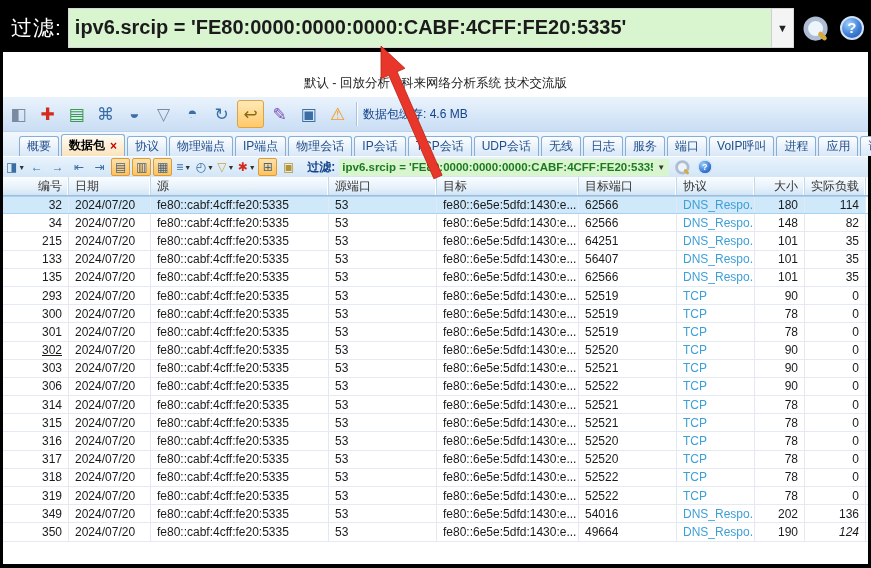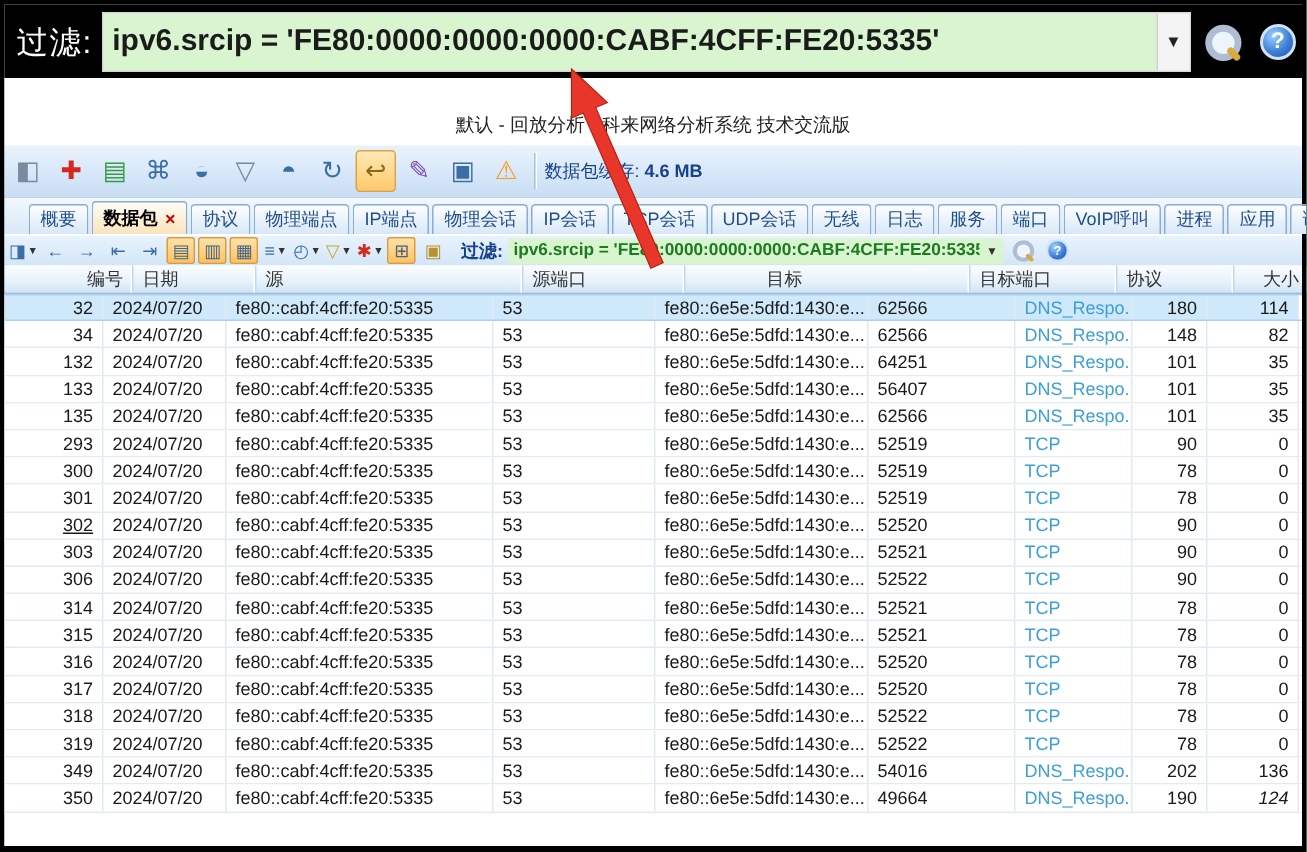--- a/index.html
+++ b/index.html
@@ -32,42 +32,42 @@
   #menubar { height:20px; background:linear-gradient(#dcebfb,#cadef5); display:flex; align-items:center; flex:0 0 auto; }
   .menu-item { font-size:12px; color:#15428b; padding:0 8px; }
   .menu-item:first-child { padding-left:2px; }
 
   
   #toolbar1 { height:35px; background:linear-gradient(#eaf3fc,#d6e6f8 60%,#c9ddf3); display:flex; align-items:center; padding-left:1px; flex:0 0 auto; border-bottom:1px solid #bcd2ea; }
   .tbtn { display:inline-flex; align-items:center; justify-content:center; min-width:27px; height:28px; margin:0 1px; border-radius:3px; font-size:17px; }
   .tbtn.chip { background:linear-gradient(#ffe9b8,#ffc969); border:1px solid #e0a23f; }
   #toolbar1 .sep { width:1px; height:24px; background:#a9c3de; margin:0 6px 0 4px; box-shadow:1px 0 0 #fff; }
   #buffer-text { font-size:12px; color:#15428b; white-space:nowrap; }
-  #buffer-text b { font-weight:bold; }
+  #buffer-text b { font-weight:normal; }
 
   
   #tabbar { height:24px; background:linear-gradient(#f2f8fd,#d9e8f7); display:flex; align-items:flex-end; padding-left:16px; flex:0 0 auto; }
   .tab { display:inline-flex; align-items:center; height:20px; padding:0 7px; margin-right:2px; border:1px solid #86aed6; border-bottom:none; border-radius:3px 3px 0 0; background:linear-gradient(#fdfeff,#d8e7f7); font-size:12px; color:#1f4e8c; white-space:nowrap; }
   .tab.active { background:linear-gradient(#fffdf6,#fae3bc); color:#000; font-weight:bold; height:22px; }
   .tab .close-x { color:#c00; font-weight:bold; margin-left:5px; font-size:12px; }
 
   
   #toolbar2 { height:21px; background:linear-gradient(#e8f3fc,#d3e6f7); display:flex; align-items:center; padding-left:2px; flex:0 0 auto; border-top:1px solid #fff; }
   .tbtn2 { display:inline-flex; align-items:center; justify-content:center; min-width:19px; height:18px; margin:0 1px; border-radius:2px; font-size:12px; }
   .tbtn2.chip { background:linear-gradient(#ffe2a8,#ffc25e); border:1px solid #dd9b34; }
   .tbtn2 .caret { font-size:7px; color:#333; margin-left:1px; }
   #toolbar2 .flabel2 { font-size:12px; font-weight:bold; color:#15428b; margin:0 4px 0 8px; white-space:nowrap; }
   #filter2-field { display:flex; align-items:center; width:330px; height:17px; background:#d9f5d0; }
   #filter2-field .fvalue2 { flex:1; font-size:11.5px; font-weight:bold; color:#1c7a1f; padding-left:3px; white-space:nowrap; overflow:hidden; }
   #filter2-field .dd2 { font-size:8px; color:#333; padding:0 4px; }
   #toolbar2 .magnifier { transform:scale(0.68); margin-left:2px; }
   #toolbar2 .helpicon { transform:scale(0.62); font-size:14px; margin-left:0px; }
 
   
-  #thead { height:19px; display:flex; background:linear-gradient(#fbfdff,#e8f2fb 55%,#d2e5f6); border-bottom:1px solid #9fbcd9; flex:0 0 auto;padding-left:20px; }
+  #thead { height:19px; display:flex; background:linear-gradient(#fbfdff,#e8f2fb 55%,#d2e5f6); border-bottom:1px solid #9fbcd9; flex:0 0 auto; }
   .hcell { font-size:12px; color:#333; display:flex; align-items:center; padding:0 6px; border-right:1px solid #c3d8ec; box-shadow:inset -1px 0 0 #fff; white-space:nowrap; overflow:hidden; flex:0 0 auto; }
   .hcell.r { justify-content:flex-end; }
   #tbody { flex:1; background:#fff; overflow:hidden; }
   .trow { display:flex; height:18.2px; background:#fff; border-bottom:1px solid #e4eaf3; }
   .trow.selected { background:#cfe8fa; border-top:1px solid #a8d2ef; border-bottom:1px solid #a8d2ef; }
   .tcell { font-size:12px; color:#1a1a1a; display:flex; align-items:center; padding:0 6px; border-right:1px solid #e0e9f4; white-space:nowrap; overflow:hidden; flex:0 0 auto; }
   .tcell.r { justify-content:flex-end; }
   .tcell.proto { color:#3d9fd8; }
   .filler { flex:1 1 auto; background:#fff; }
 
@@ -250,21 +250,21 @@
       </div>
       <span class="magnifier"></span>
       <span class="helpicon">?</span>
     </div>
 
     <div id="thead">
         <div class="hcell r" style="width: 66px;">编号</div>
         <div class="hcell" style="width: 82px;">日期</div>
         <div class="hcell" style="width: 178px;">源</div>
         <div class="hcell" style="width: 108px;">源端口</div>
-        <div class="hcell" style="width: 142px; margin-left: 48px;">目标</div>
+        <div class="hcell" style="width: 142px;">目标</div>
         <div class="hcell" style="width: 98px;">目标端口</div>
         <div class="hcell" style="width: 78px;">协议</div>
         <div class="hcell r" style="width: 50px;">大小</div>
         <div class="hcell r" style="width: 61px;">实际负载</div>
         <div class="filler"></div>
       </div>
 
     <div id="tbody">
         <div class="trow selected">
           <div class="tcell r" style="width: 66px;">32</div>
@@ -284,21 +284,21 @@
           <div class="tcell" style="width: 178px;">fe80::cabf:4cff:fe20:5335</div>
           <div class="tcell" style="width: 108px;">53</div>
           <div class="tcell" style="width: 142px;">fe80::6e5e:5dfd:1430:e...</div>
           <div class="tcell" style="width: 98px;">62566</div>
           <div class="tcell proto" style="width: 78px;">DNS_Respo...</div>
           <div class="tcell r" style="width: 50px;">148</div>
           <div class="tcell r" style="width: 61px;">82</div>
           <div class="filler"></div>
         </div>
         <div class="trow">
-          <div class="tcell r" style="width: 66px;">132</div>
+          <div class="tcell r" style="width: 66px;">215</div>
           <div class="tcell" style="width: 82px;">2024/07/20</div>
           <div class="tcell" style="width: 178px;">fe80::cabf:4cff:fe20:5335</div>
           <div class="tcell" style="width: 108px;">53</div>
           <div class="tcell" style="width: 142px;">fe80::6e5e:5dfd:1430:e...</div>
           <div class="tcell" style="width: 98px;">64251</div>
           <div class="tcell proto" style="width: 78px;">DNS_Respo...</div>
           <div class="tcell r" style="width: 50px;">101</div>
           <div class="tcell r" style="width: 61px;">35</div>
           <div class="filler"></div>
         </div>

